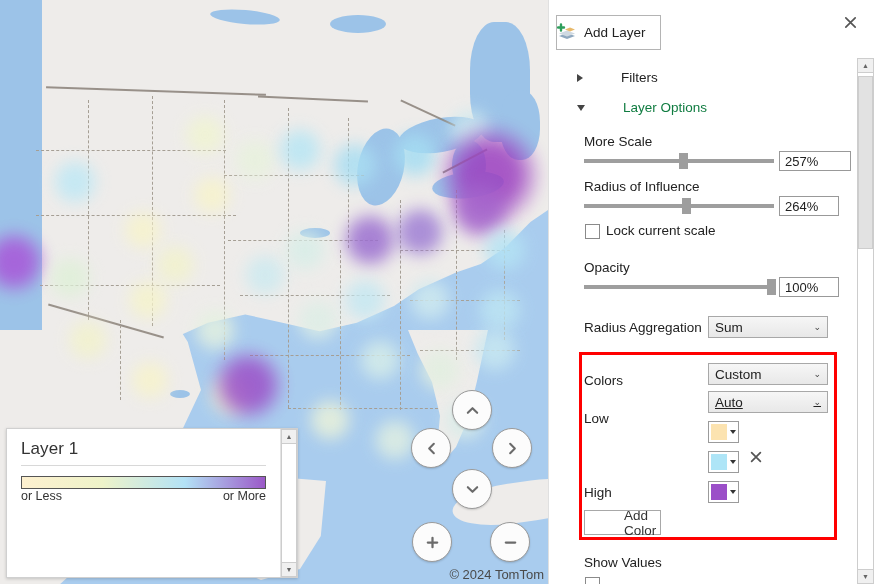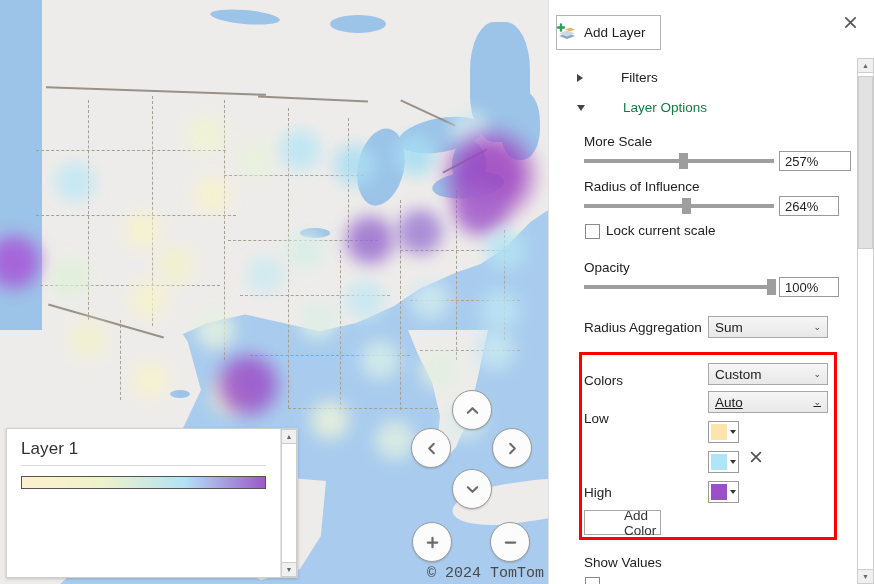--- a/index.html
+++ b/index.html
@@ -141,21 +141,21 @@
   }
   #nav-up    { left: 452px; top: 390px; width: 40px; height: 40px; }
   #nav-left  { left: 411px; top: 428px; width: 40px; height: 40px; }
   #nav-right { left: 492px; top: 428px; width: 40px; height: 40px; }
   #nav-down  { left: 452px; top: 469px; width: 40px; height: 40px; }
   #zoom-in   { left: 412px; top: 522px; width: 40px; height: 40px; }
   #zoom-out  { left: 490px; top: 522px; width: 40px; height: 40px; }
   .chev { width: 15px; height: 15px; }
   #attrib {
     position: absolute; right: 4px; bottom: 2px;
-    font-size: 15px; color: #4a4a4a; font-family: Liberation Mono, monospace;
+    font-size: 13px; color: #4a4a4a;
   }
 
   
   #panel {
     position: absolute; left: 548px; top: 0;
     width: 326px; height: 584px;
     background: #ffffff;
     border-left: 1px solid #e0e0e0;
   }
   #btn-add-layer {
@@ -398,20 +398,24 @@
       </svg>
     </div>
 
     <div id="attrib">© 2024 TomTom</div>
 
     <div id="legend">
       <div id="legend-body">
         <div id="legend-title">Layer 1</div>
         <div id="legend-rule"></div>
         <div id="legend-gradient" style="background: linear-gradient(to right, rgb(253, 240, 207) 0%, rgb(238, 243, 201) 33%, rgb(179, 226, 246) 67%, rgb(155, 89, 200) 100%);"></div>
+        <div id="legend-vals2">
+          <span>or Less</span>
+          <span>or More</span>
+        </div>
       </div>
       <div id="legend-scroll">
         <div class="sb-arrow">▲</div>
         <div id="legend-sb-track"></div>
         <div class="sb-arrow">▼</div>
       </div>
     </div>
   </div>
 
   <div id="panel">

